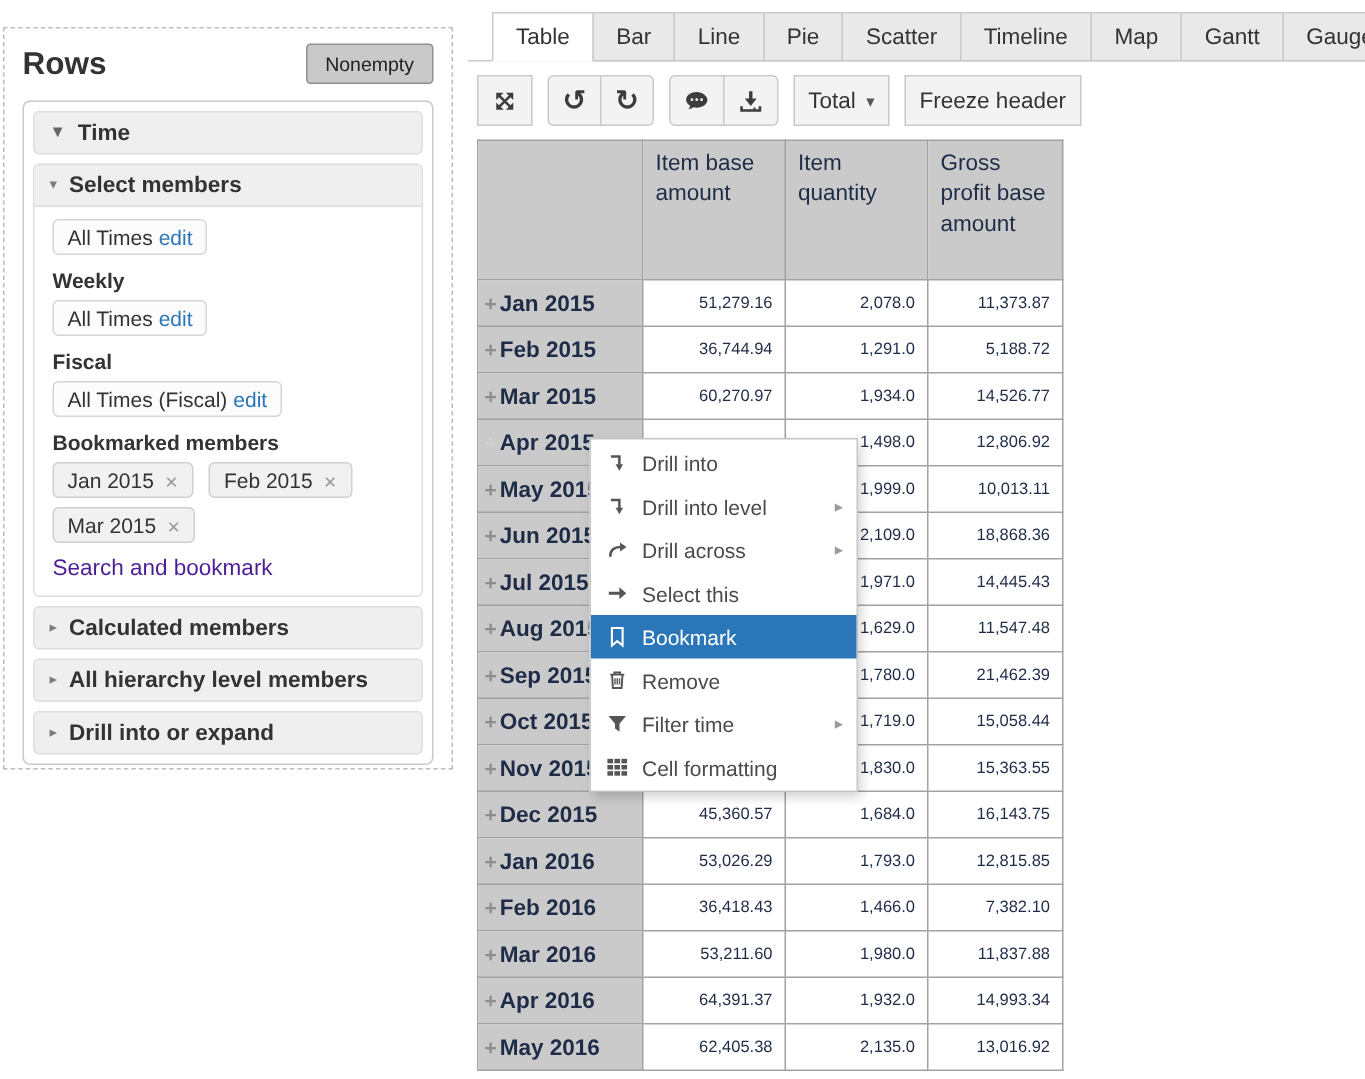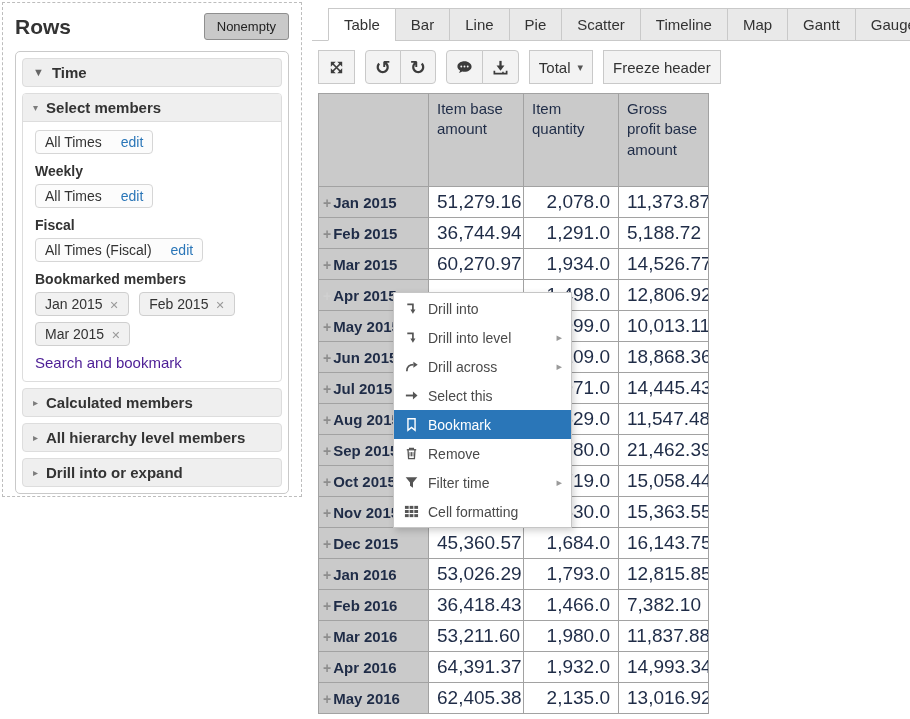--- a/index.html
+++ b/index.html
@@ -2,39 +2,39 @@
 <html><head>
 <meta charset="utf-8">
 <style>
   html,body{margin:0;padding:0}
   body{
     width:910px;height:719px;overflow:hidden;background:#fff;position:relative;
     font-family:"Liberation Sans","DejaVu Sans",sans-serif;color:#333;
     -webkit-font-smoothing:antialiased;
   }
   
-  .rows-panel{position:absolute;left:2px;top:2px;width:300px;height:495px;
+  .rows-panel{position:absolute;left:2px;top:18px;width:300px;height:495px;
     border:1px dashed #bdbdbd;padding:10px 12px;box-sizing:border-box;background:#fff}
   .panel-head{display:flex;justify-content:space-between;align-items:center}
   .panel-title{font-size:21px;font-weight:bold;margin:0;color:#333}
   .nonempty{background:#c9c9c9;border:1px solid #8f8f8f;border-radius:3px;
     padding:5px 12px;font-size:13px;color:#222;font-family:inherit;cursor:pointer}
   .panel-body{margin-top:11px;border:1px solid #c9c9c9;border-radius:5px;padding:6px}
   .section-bar{display:flex;align-items:center;gap:8px;background:#efefef;border:1px solid #ddd;
     border-radius:4px;padding:5px 10px;font-weight:bold;font-size:15px;margin-bottom:6px;color:#333;cursor:pointer}
   .section-bar:last-child{margin-bottom:0}
   .tri{color:#7c7c7c;font-size:10px;line-height:1}
   .tri.dark{color:#666;font-size:11px}
   .sm-box{border:1px solid #ddd;border-radius:4px;margin-bottom:6px;overflow:hidden;background:#fff}
   .sm-head{display:flex;align-items:center;gap:8px;background:#efefef;border-bottom:1px solid #ddd;
     padding:5px 10px;font-weight:bold;font-size:15px;cursor:pointer}
   .sm-content{padding:8px 12px 9px}
   .chip{display:inline-block;border:1px solid #d6d6d6;border-radius:4px;background:#fcfcfc;
     padding:3px 9px;font-size:14px;color:#333}
-  .chip .edit{color:#2a76b8;margin-left:19px;cursor:pointer;text-decoration:none}
+  .chip .edit{color:#2a76b8;margin-left:4px;cursor:pointer;text-decoration:none}
   .group-label{font-weight:bold;font-size:14px;margin:9px 0 5px;color:#333}
   .bm-chip{display:inline-block;border:1px solid #cfcfcf;border-radius:4px;background:#f1f1f1;
     padding:3px 9px;font-size:14px;margin:0 6px 6px 0;color:#333}
   .bm-chip .x{color:#9a9a9a;font-weight:bold;font-size:11px;margin-left:7px;cursor:pointer}
   .search-link{display:inline-block;color:#4c1d95;font-size:15px;margin-top:2px;text-decoration:none;cursor:pointer}
   
   .content{position:absolute;left:312px;top:0;right:0;bottom:0}
   .tabbar{display:flex;align-items:flex-end;height:41px;border-bottom:1px solid #c9c9c9;
     padding-left:16px;box-sizing:border-box}
   .tab{padding:7px 15px;font-size:15px;background:#e9e9e9;border:1px solid #c9c9c9;
@@ -52,21 +52,21 @@
   .glyph{font-family:"DejaVu Sans",sans-serif;font-size:19px;line-height:1;color:#3c3c3c;font-weight:bold}
   .icon-svg{color:#3c3c3c;display:block}
   .caret{font-size:11px;margin-left:7px;color:#555}
   
   table.pivot{border-collapse:collapse;margin-left:6px;table-layout:fixed;width:390px}
   table.pivot th,table.pivot td{border:1px solid #a2a2a2;box-sizing:border-box;overflow:hidden}
   table.pivot thead th{background:#cacaca;color:#1f2c47;font-size:15px;text-align:left;
     vertical-align:top;padding:5px 8px;height:93px;font-weight:normal;line-height:1.35}
   table.pivot tbody th{background:#cacaca;color:#1f2c47;font-size:15px;text-align:left;
     padding:0 6px 0 4px;font-weight:bold;height:31px;white-space:nowrap}
-  table.pivot tbody td{background:#fff;color:#1f2c47;font-size:19px;text-align:right;
+  table.pivot tbody td{background:#fff;color:#1f2c47;font-size:11px;text-align:right;
     padding:0 8px;height:31px;white-space:nowrap}
   .plus{color:#8d8d8d;font-weight:bold;margin-right:2px;font-size:14px}
   tr.selected th{background:#9b9b9b;color:#fff}
   tr.selected .plus{color:#d0d0d0}
   
   .context-menu{position:absolute;left:81px;top:292px;width:177px;background:#fff;
     border:1px solid #c6c6c6;box-shadow:2px 3px 7px rgba(0,0,0,.18);z-index:5;padding:1px 0}
   .menu-item{display:flex;align-items:center;gap:9px;height:29px;padding:0 9px;
     font-size:14px;color:#4a4a4a;cursor:pointer}
   .menu-item .mi{width:16px;height:16px;display:flex;align-items:center;justify-content:center;color:#555;flex:none}

